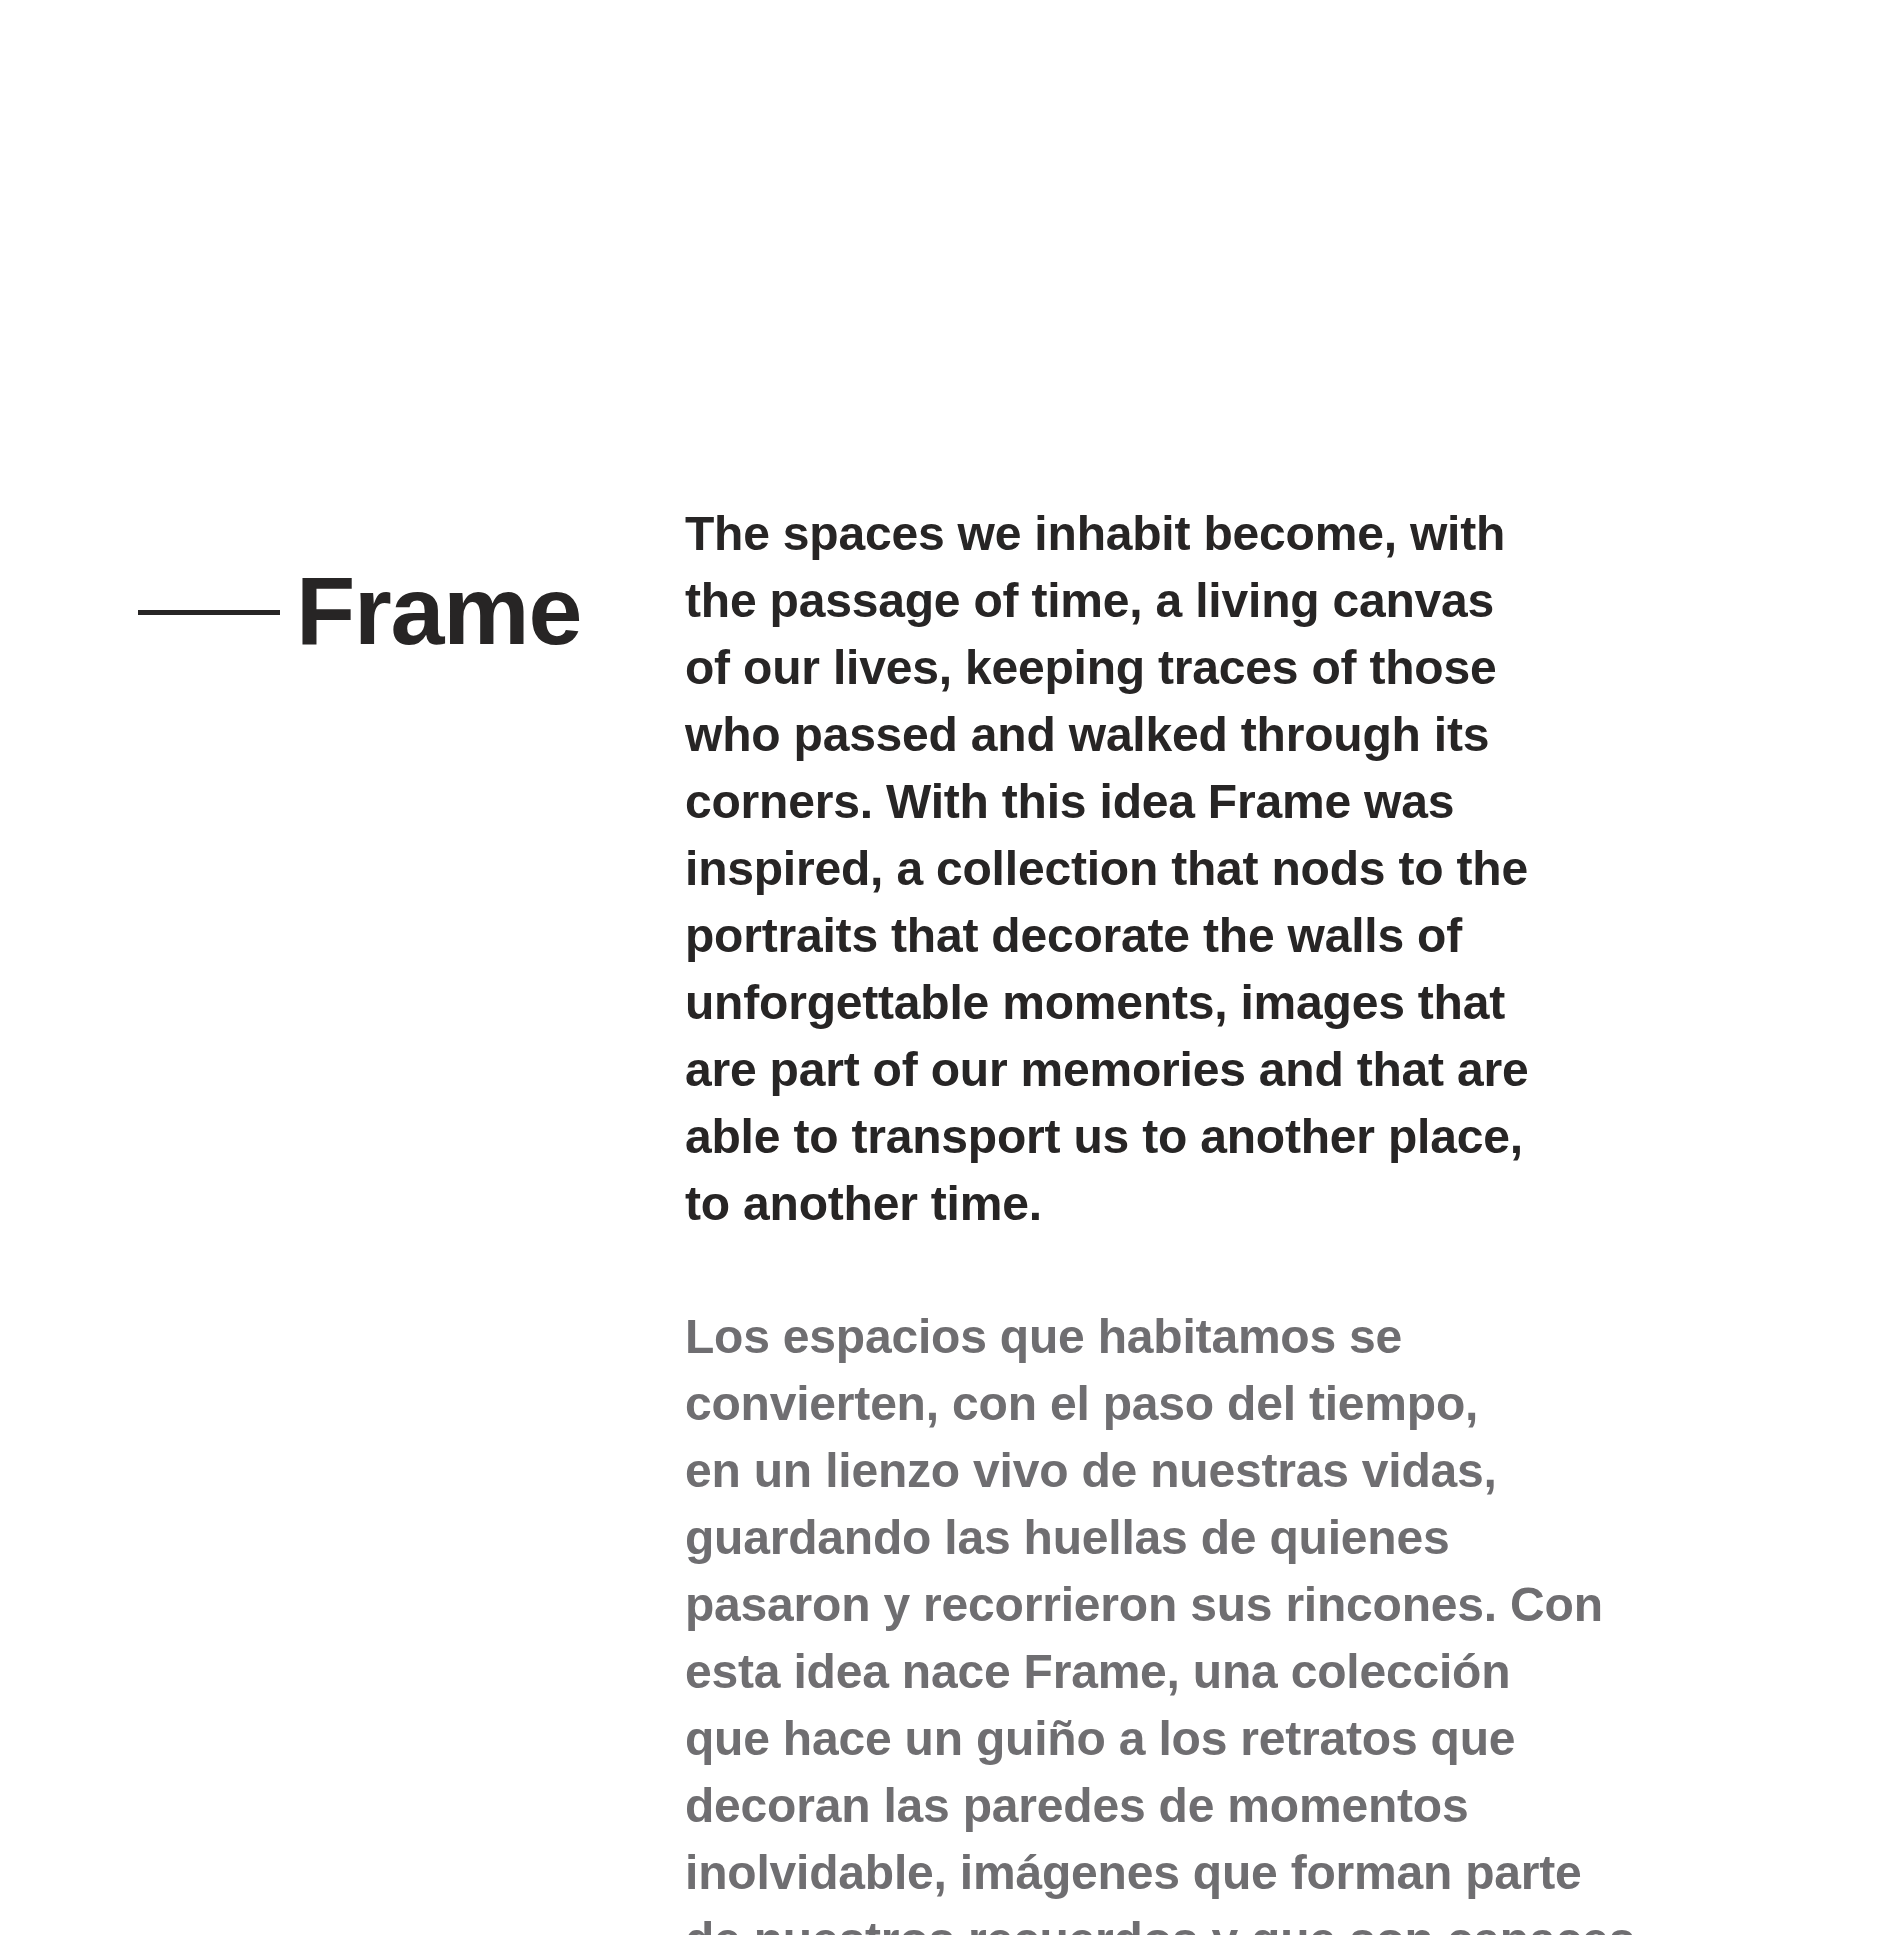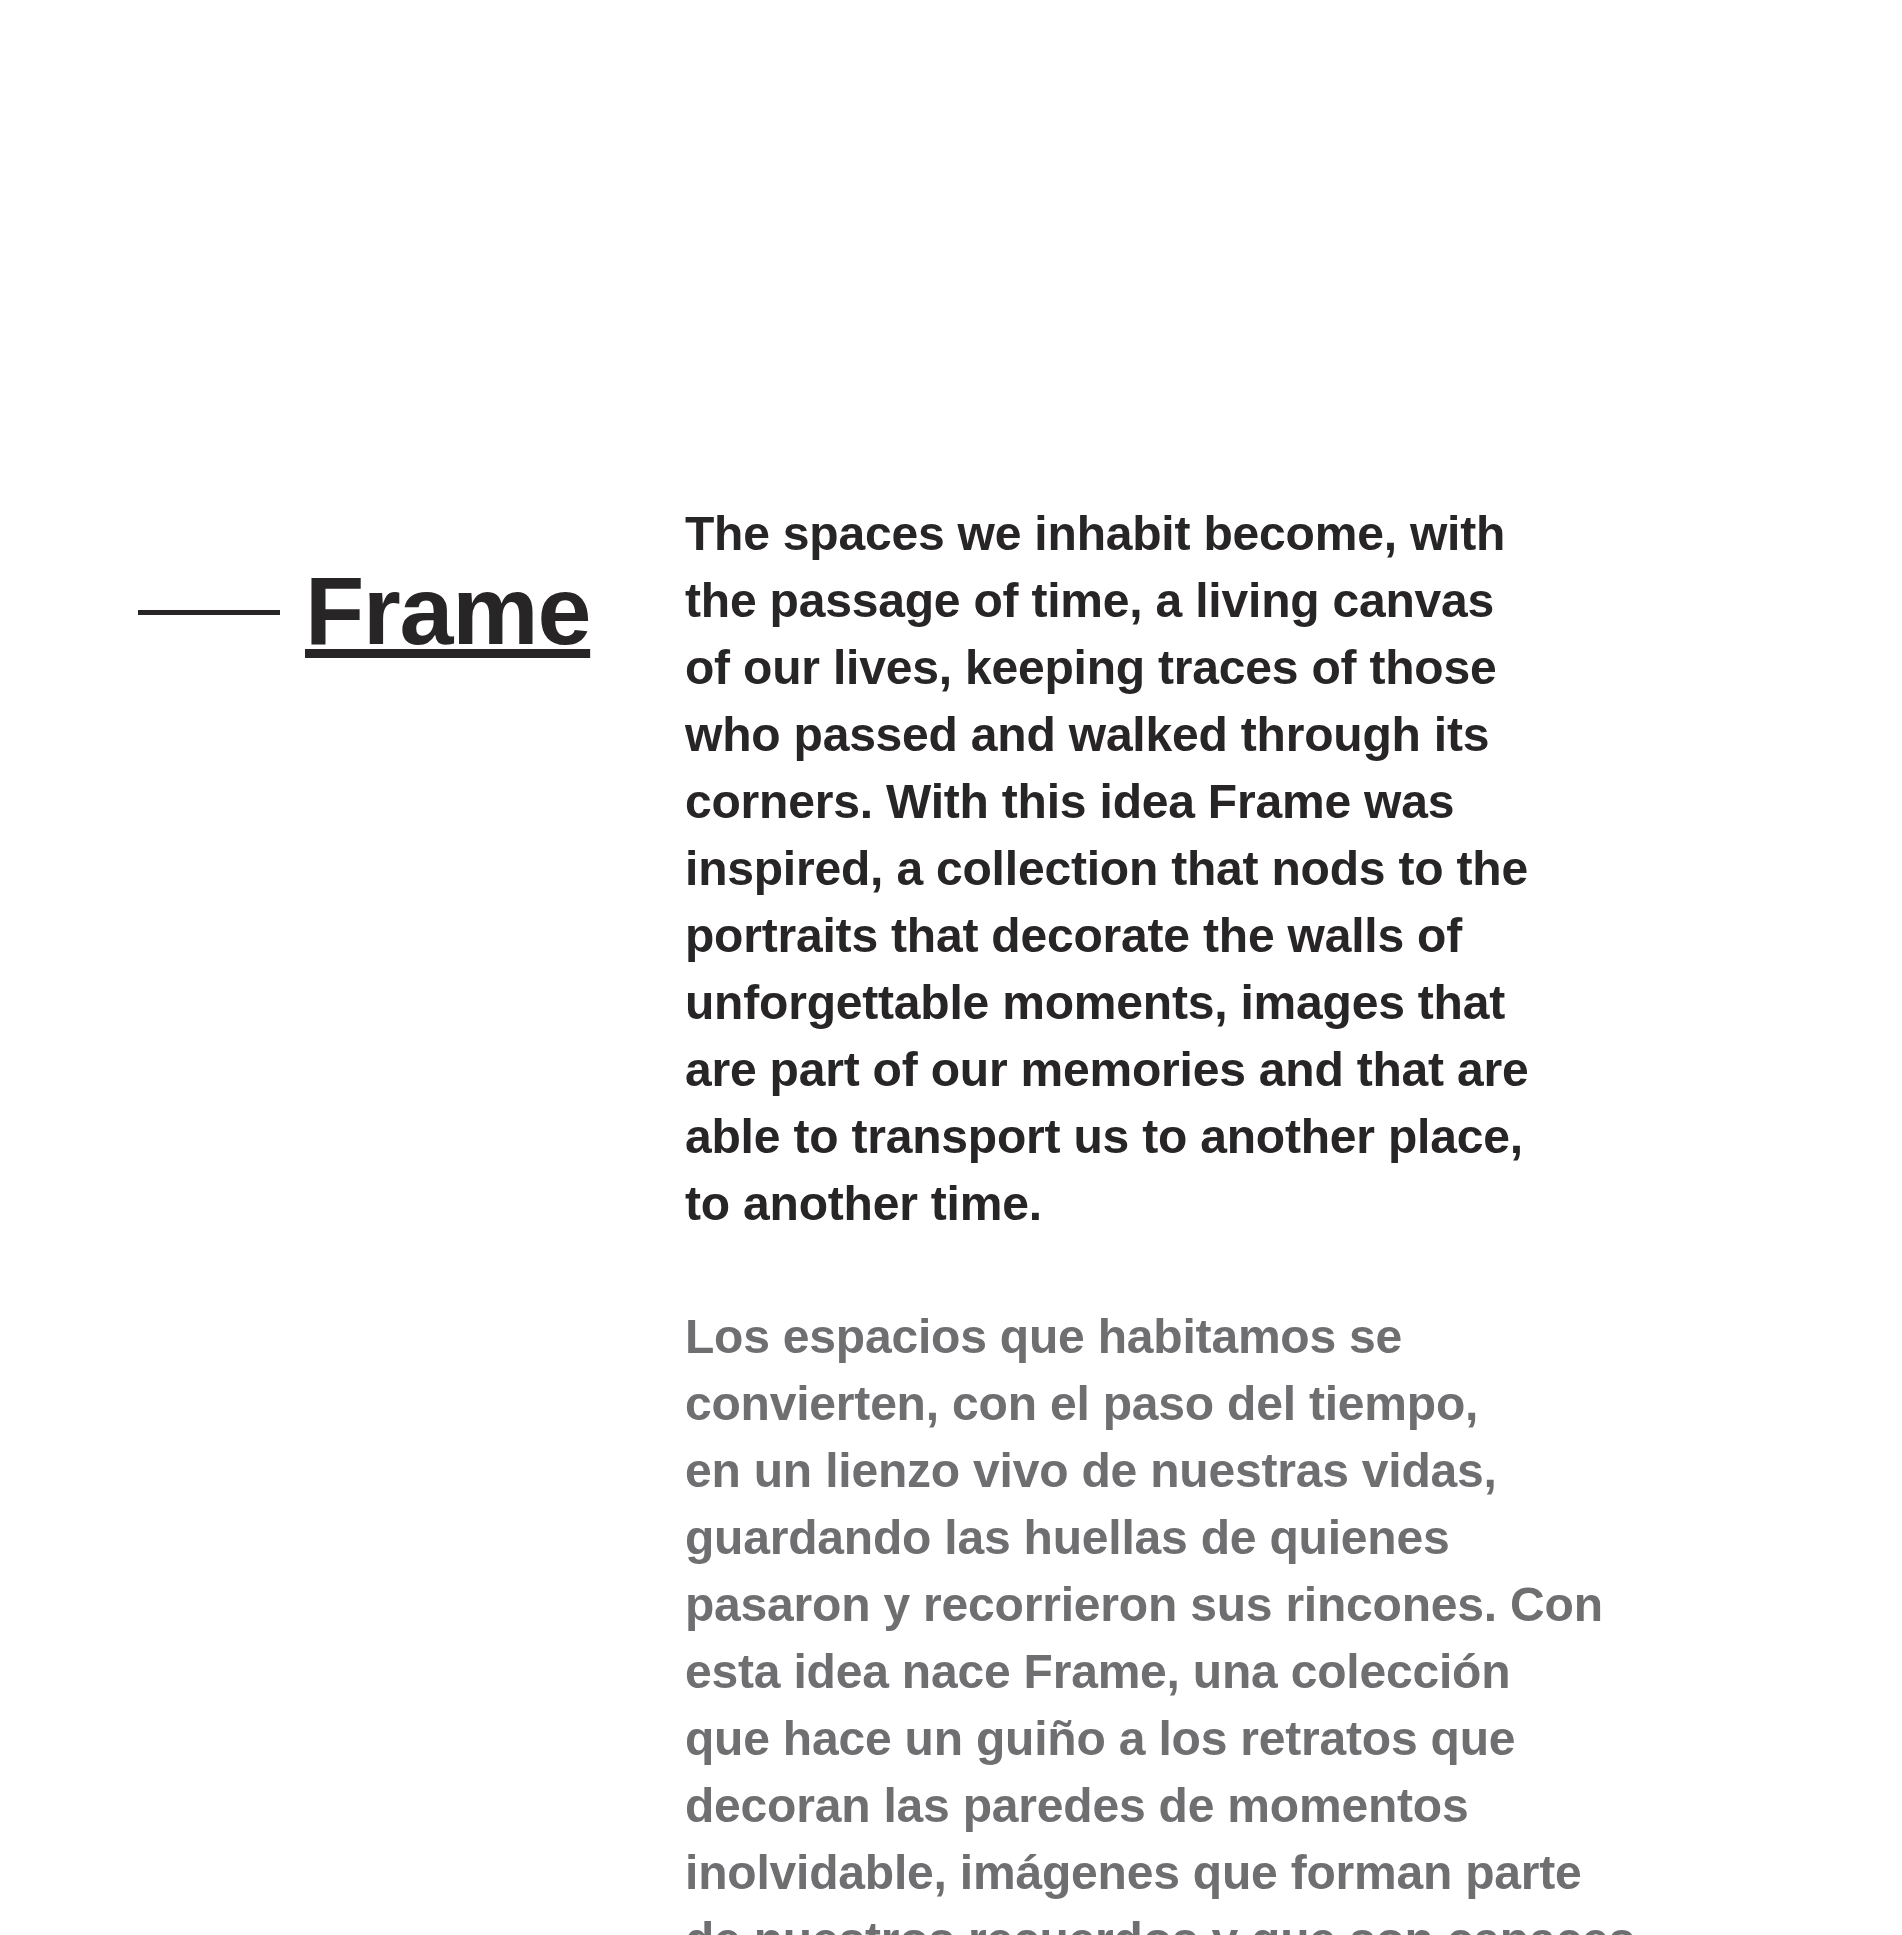--- a/index.html
+++ b/index.html
@@ -24,29 +24,28 @@
   .title-dash{
     position:absolute;
     left:138px;
     top:610px;
     width:142px;
     height:5.4px;
     background:var(--text-primary);
   }
   .collection-title{
     position:absolute;
-    left:305px;
+    left:296px;
     top:562px;
     font-size:97px;
     line-height:1;
     font-weight:700;
     letter-spacing:-1.2px;
     color:var(--text-primary);
     white-space:nowrap;
-    text-decoration:underline;
   }
   .para{
     position:absolute;
     left:685px;
     width:1161px;
     font-size:48px;
     line-height:67px;
     font-weight:700;
     letter-spacing:-0.2px;
     white-space:pre-line;

